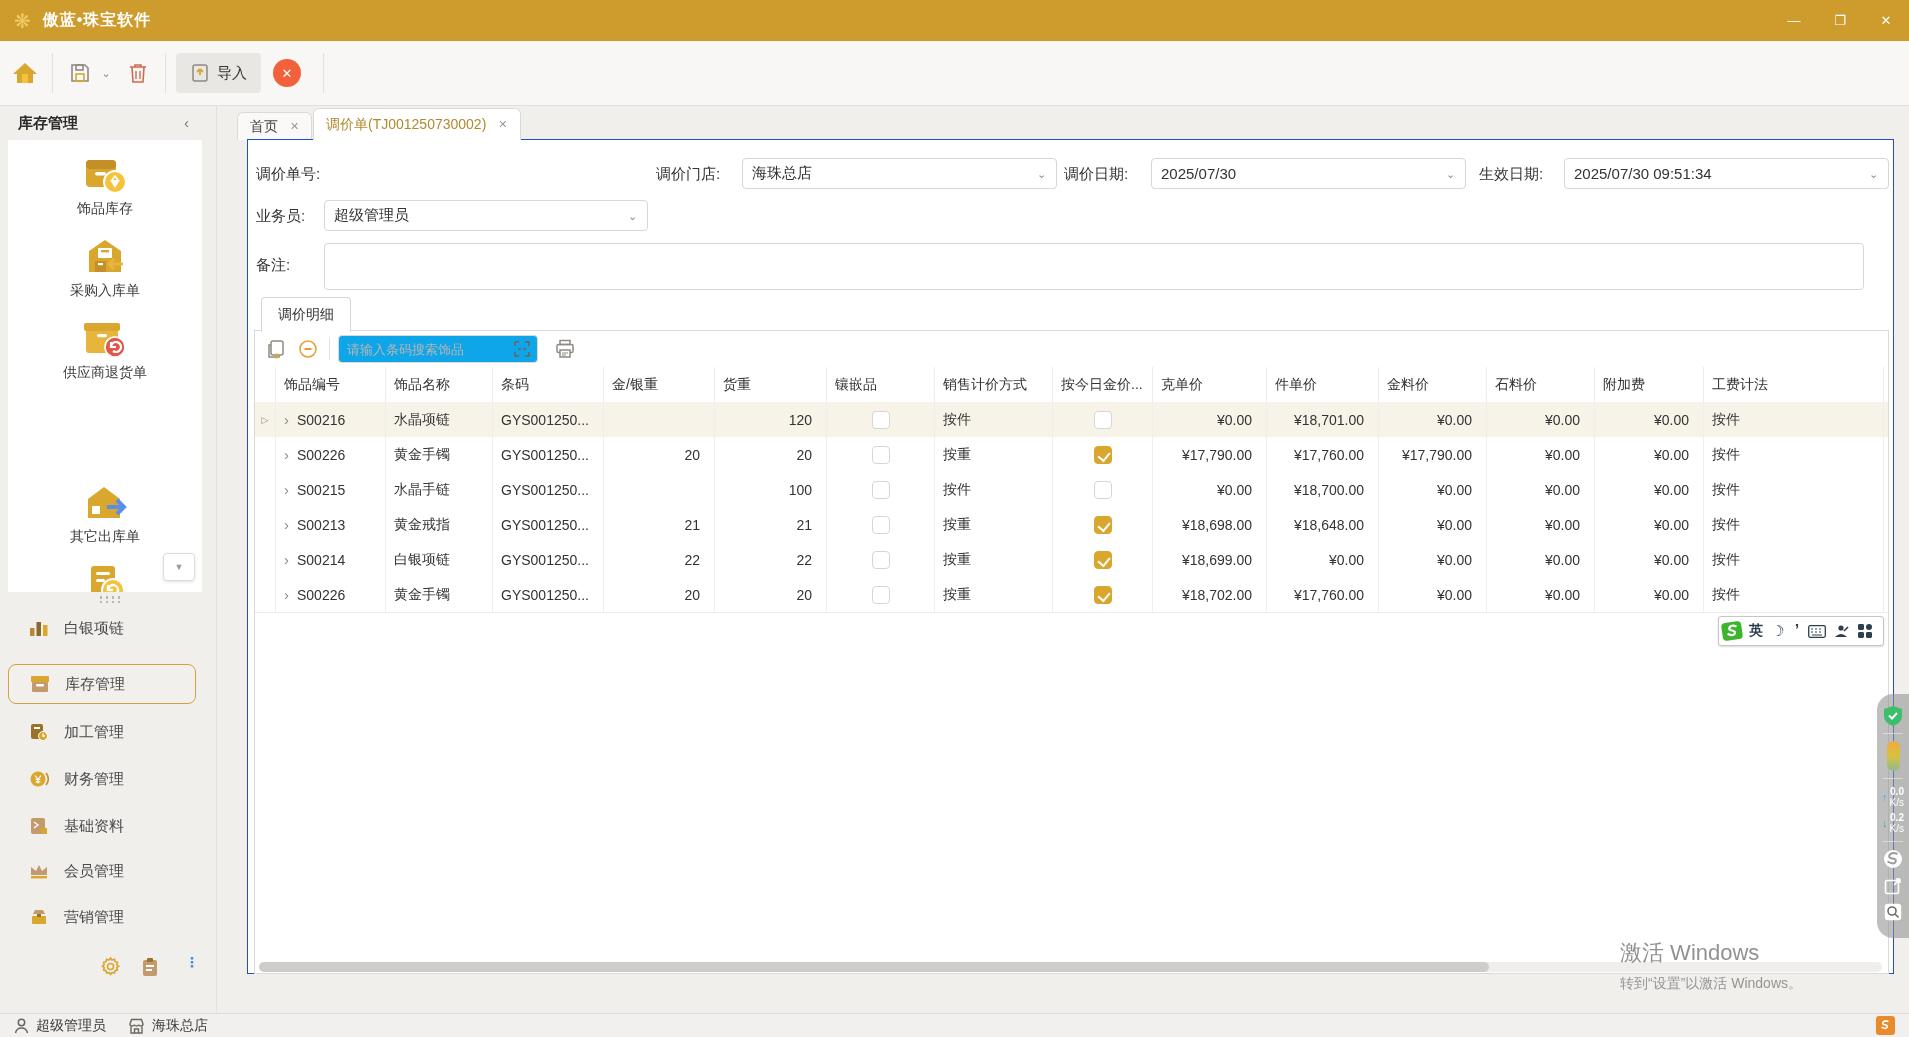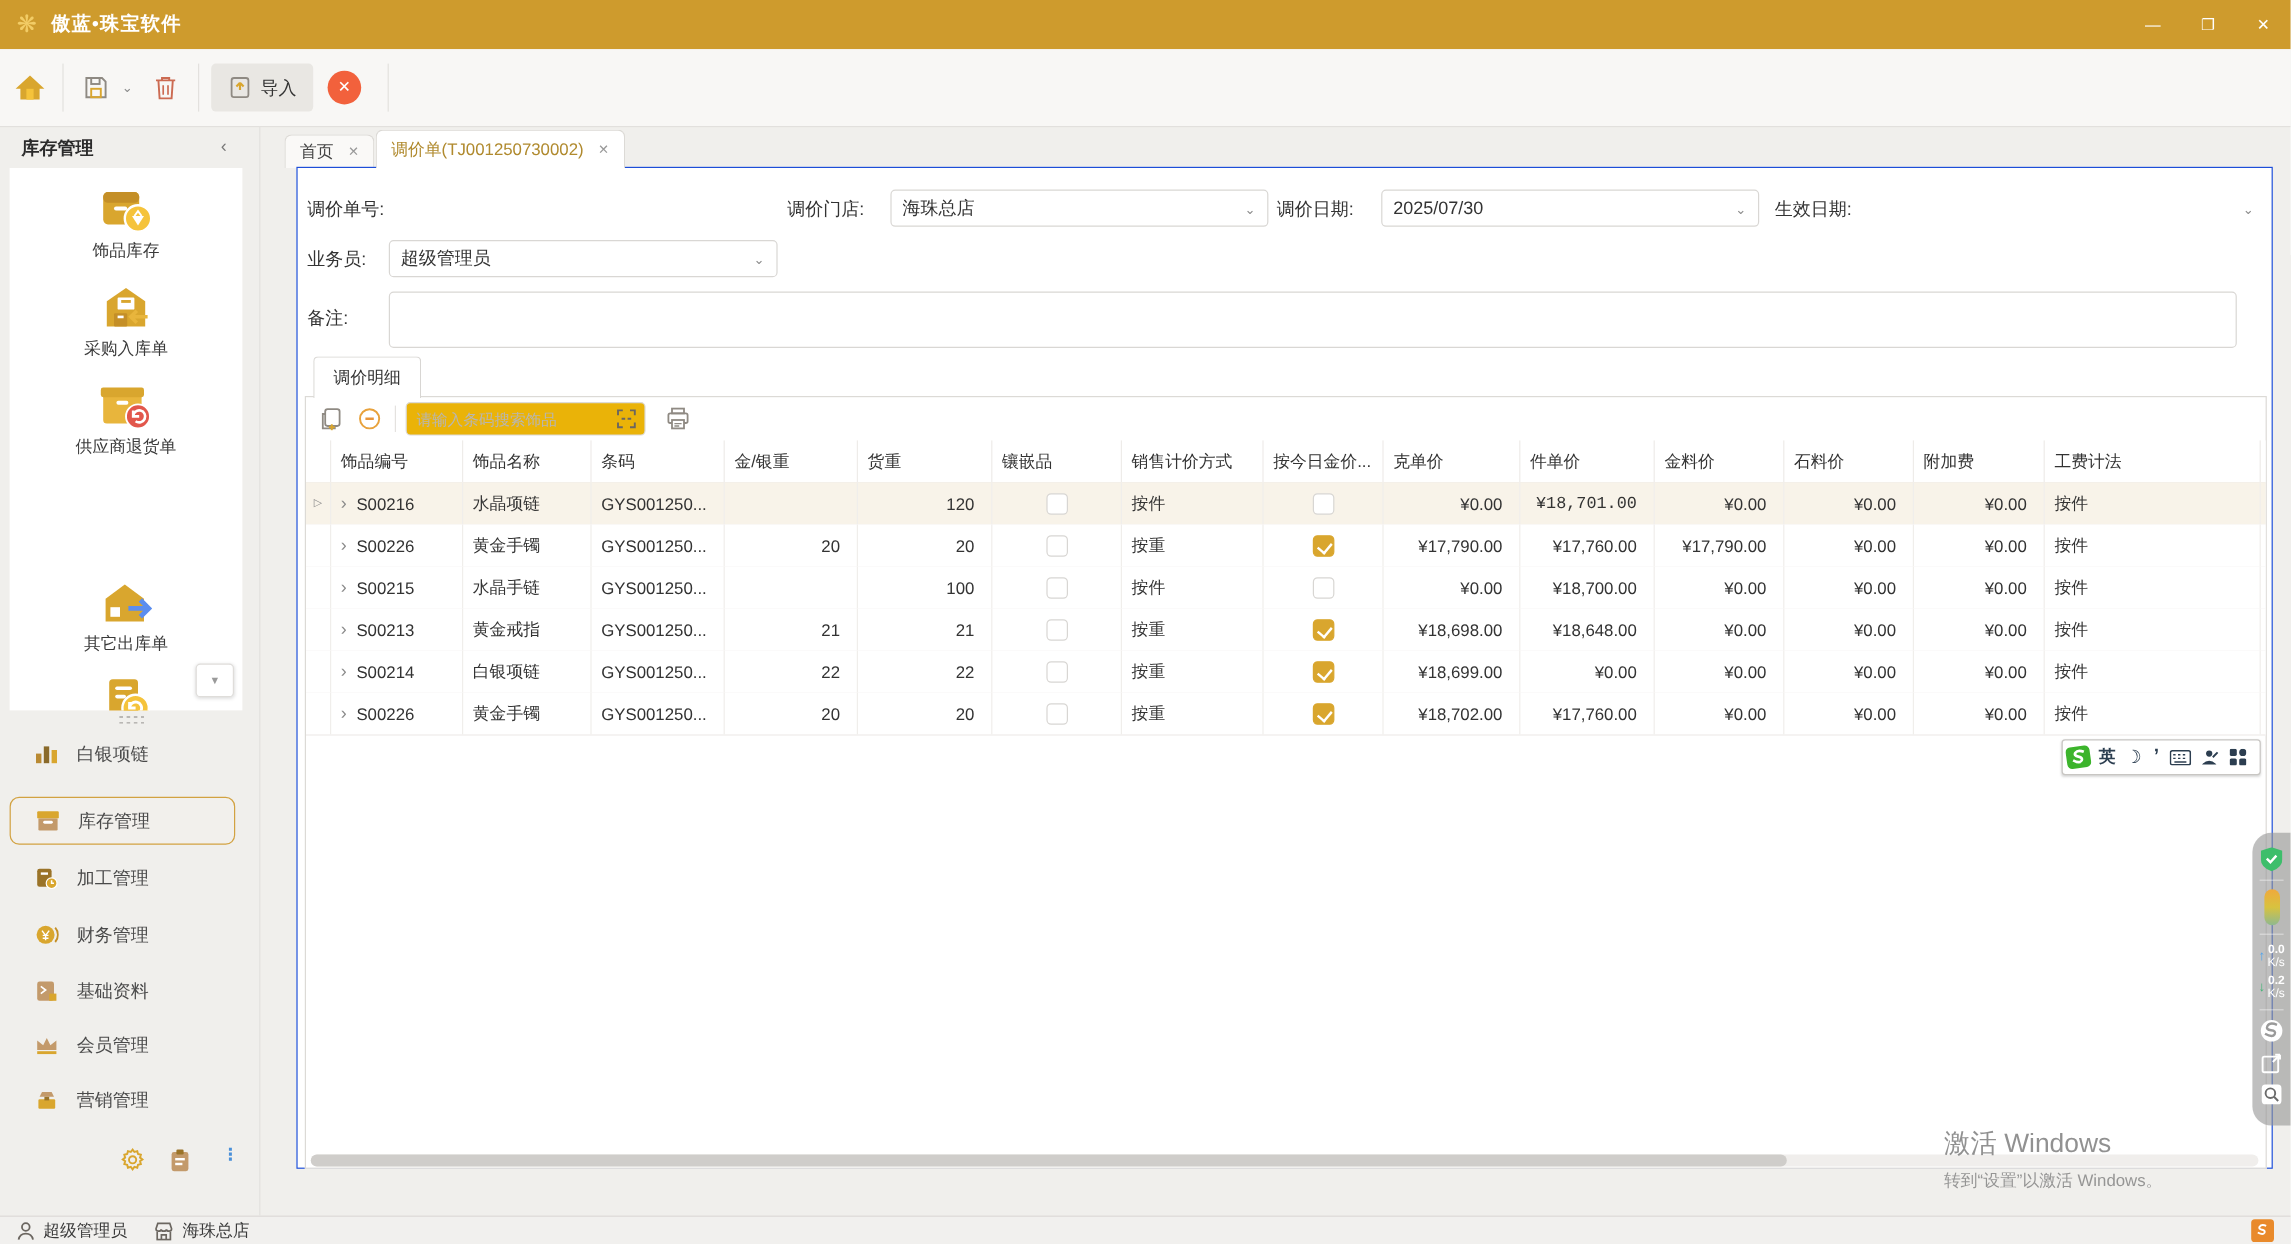--- a/index.html
+++ b/index.html
@@ -50,21 +50,21 @@
   .finput{position:absolute;height:31px;border:1px solid #D9D7D4;border-radius:4px;background:#fff;box-sizing:border-box;font-size:15px;color:#333;padding:0 9px;font-family:inherit;}
   .fselect{padding-right:26px;}
   .fchev{position:absolute;color:#8a8a8a;font-size:11px;pointer-events:none;}
   textarea.finput{resize:none;padding-top:5px;}
   
   .detail-tab{position:absolute;left:13px;top:157px;width:88px;height:34px;background:#fff;border:1px solid #D8D6D3;border-bottom:none;border-radius:4px 4px 0 0;display:flex;align-items:center;justify-content:center;font-size:14px;color:#333;z-index:2;cursor:pointer;}
   .detail-frame{position:absolute;left:6px;top:190px;width:1635px;height:644px;border:1px solid #DCDAD6;background:#fff;box-sizing:border-box;overflow:hidden;}
   .dt-toolbar{position:absolute;left:0;top:0;width:100%;height:36px;display:flex;align-items:center;}
   .dt-ico{display:flex;align-items:center;justify-content:center;width:26px;height:26px;cursor:pointer;}
   .dt-vline{width:1px;height:22px;background:#E4E2DF;margin:0 8px;}
-  .search-box{position:relative;width:198px;height:26px;border:1px solid #DCDAD6;border-radius:4px;background:#eab308;display:flex;align-items:center;}
+  .search-box{position:relative;width:198px;height:26px;border:1px solid #DCDAD6;border-radius:4px;background:#0ea5e9;display:flex;align-items:center;}
   .search-box input{border:none;outline:none;background:transparent;font-size:13px;color:#333;padding:0 8px;width:150px;font-family:inherit;}
   .search-box input::placeholder{color:#B8B6B2;}
   .scan-ico{position:absolute;right:6px;top:4px;cursor:pointer;}
   
   .thead{position:absolute;left:0;top:36px;height:35px;display:flex;border-bottom:1px solid #E0DEDB;background:#fff;}
   .th{box-sizing:border-box;border-right:1px solid #EEECE9;display:flex;align-items:center;padding:0 8px;font-size:14px;color:#333;white-space:nowrap;overflow:hidden;}
   .trow{position:absolute;left:0;height:35px;display:flex;border-bottom:1px solid #EEECE9;background:#fff;cursor:pointer;}
   .trow.sel{background:#F8F3E9;}
   .td{box-sizing:border-box;border-right:1px solid #F0EEEB;display:flex;align-items:center;padding:0 8px;font-size:14px;color:#333;white-space:nowrap;overflow:hidden;}
   .td.num{justify-content:flex-end;padding-right:14px;}
@@ -297,20 +297,21 @@
   <div class="panel">
 
     <span class="flabel" style="left:8px;top:25px">调价单号:</span>
     <span class="flabel" style="left:408px;top:25px">调价门店:</span>
     <input class="finput fselect" style="left: 494px; top: 18px; width: 315px;" readonly="" value="海珠总店">
     <span class="fchev" style="left:789px;top:28px">⌄</span>
     <span class="flabel" style="left:816px;top:25px">调价日期:</span>
     <input class="finput fselect" style="left: 903px; top: 18px; width: 315px;" readonly="" value="2025/07/30">
     <span class="fchev" style="left:1198px;top:28px">⌄</span>
     <span class="flabel" style="left:1231px;top:25px">生效日期:</span>
+    <input class="finput fselect" style="left: 1316px; top: 18px; width: 325px;" readonly="" value="2025/07/30 09:51:34">
     <span class="fchev" style="left:1621px;top:28px">⌄</span>
 
     <span class="flabel" style="left:8px;top:67px">业务员:</span>
     <input class="finput fselect" style="left: 76px; top: 60px; width: 324px;" readonly="" value="超级管理员">
     <span class="fchev" style="left:380px;top:70px">⌄</span>
 
     <span class="flabel" style="left:8px;top:116px">备注:</span>
     <textarea class="finput" style="left: 76px; top: 103px; width: 1540px; height: 47px;"></textarea>
 
     <div class="detail-tab">调价明细</div>
@@ -420,21 +421,21 @@
             </div>
             <div class="td" style="width: 118px;">
               <span>按件</span>
             </div>
             <div class="td ctr" style="width: 100px;">
               <span class="cb"></span>
             </div>
             <div class="td num" style="width: 114px;">
               <span>¥0.00</span>
             </div>
-            <div class="td num" style="width: 112px; font-family: Liberation Mono, monospace;">
+            <div class="td num" style="width: 112px;">
               <span>¥18,701.00</span>
             </div>
             <div class="td num" style="width: 108px;">
               <span>¥0.00</span>
             </div>
             <div class="td num" style="width: 108px;">
               <span>¥0.00</span>
             </div>
             <div class="td num" style="width: 109px;">
               <span>¥0.00</span>

